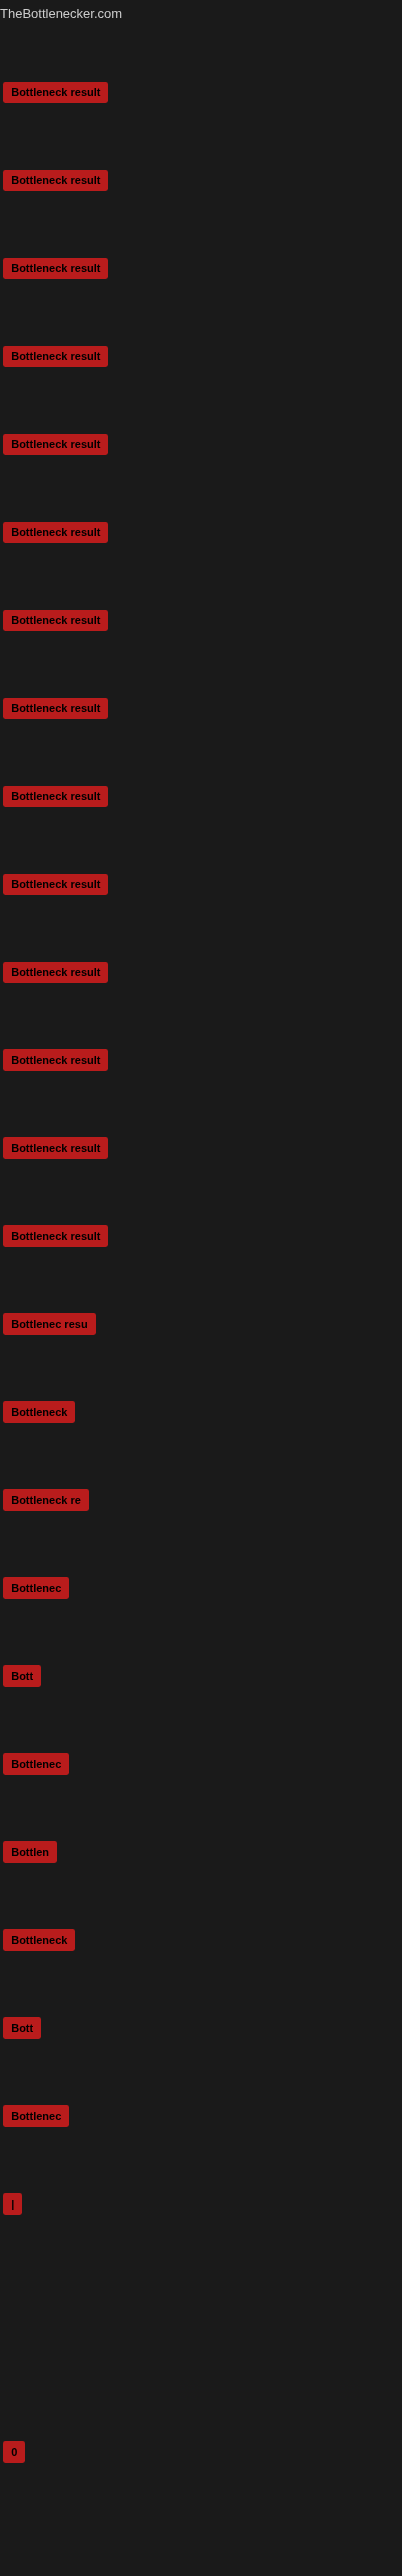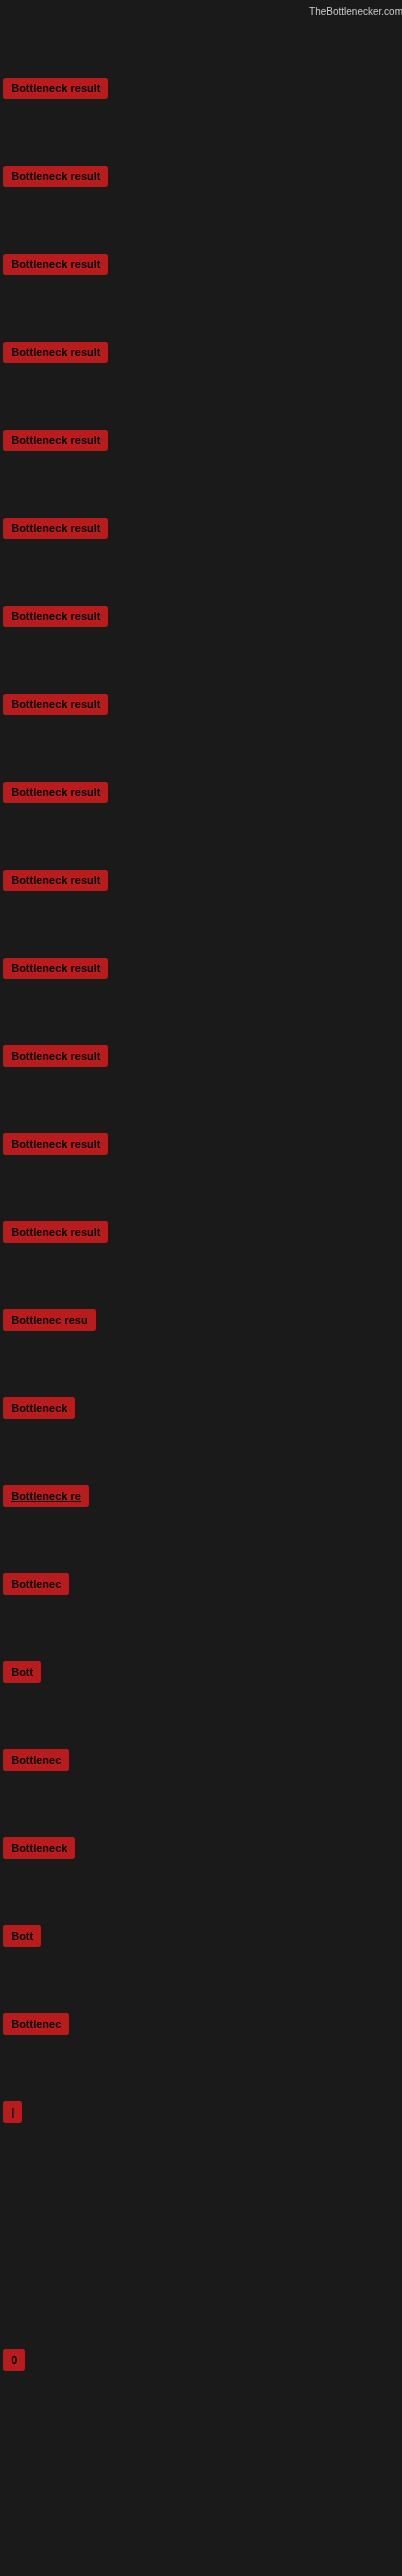--- a/index.html
+++ b/index.html
@@ -10,23 +10,23 @@
 
     body {
       background-color: #1a1a1a;
       width: 403px;
       min-height: 2576px;
       font-family: Arial, sans-serif;
       position: relative;
     }
 
     .site-title {
-      text-align: right;
+      text-align: left;
       color: #cccccc;
-      font-size: 10px;
+      font-size: 13px;
       padding: 6.4px 0 9.7px 0;
       background-color: #1a1a1a;
     }
 
     .bottleneck-item {
       margin-bottom: 0;
       padding: 6.4px 0 16px 0;
     }
 
     .bottleneck-badge {
@@ -61,24 +61,25 @@
     <div class="bottleneck-item"><span class="bottleneck-badge" style="max-width: 129px;">Bottleneck result</span></div>
     <div class="bottleneck-item"><span class="bottleneck-badge" style="max-width: 129px;">Bottleneck result</span></div>
     <div class="bottleneck-item"><span class="bottleneck-badge" style="max-width: 129px;">Bottleneck result</span></div>
     <div class="bottleneck-item"><span class="bottleneck-badge" style="max-width: 129px;">Bottleneck result</span></div>
     <div class="bottleneck-item"><span class="bottleneck-badge" style="max-width: 129px;">Bottleneck result</span></div>
     <div class="bottleneck-item"><span class="bottleneck-badge" style="max-width: 129px;">Bottleneck result</span></div>
     <div class="bottleneck-item"><span class="bottleneck-badge" style="max-width: 129px;">Bottleneck result</span></div>
     <div class="bottleneck-item"><span class="bottleneck-badge" style="max-width: 129px;">Bottleneck result</span></div>
     <div class="bottleneck-item"><span class="bottleneck-badge" style="max-width: 113px;">Bottlenec resu</span></div>
     <div class="bottleneck-item"><span class="bottleneck-badge" style="max-width: 89px;">Bottleneck</span></div>
-    <div class="bottleneck-item"><span class="bottleneck-badge" style="max-width: 101px; text-decoration: underline;">Bottleneck re</span></div>
+    <div class="bottleneck-item"><span class="bottleneck-badge" style="max-width: 101px;">Bottleneck re</span></div>
     <div class="bottleneck-item"><span class="bottleneck-badge" style="max-width: 81px;">Bottlenec</span></div>
     <div class="bottleneck-item"><span class="bottleneck-badge" style="max-width: 56px;">Bott</span></div>
     <div class="bottleneck-item"><span class="bottleneck-badge" style="max-width: 81px;">Bottlenec</span></div>
+    <div class="bottleneck-item"><span class="bottleneck-badge" style="max-width: 72px;">Bottlen</span></div>
     <div class="bottleneck-item"><span class="bottleneck-badge" style="max-width: 89px;">Bottleneck</span></div>
     <div class="bottleneck-item"><span class="bottleneck-badge" style="max-width: 56px;">Bott</span></div>
     <div class="bottleneck-item"><span class="bottleneck-badge" style="max-width: 81px;">Bottlenec</span></div>
     <div class="bottleneck-item"><span class="bottleneck-badge" style="max-width: 24px;">|</span></div>
     <div class="bottleneck-item" style="min-height: 32px;"></div>
     <div class="bottleneck-item" style="min-height: 32px;"></div>
     <div class="bottleneck-item" style="min-height: 32px;"></div>
     <div class="bottleneck-item" style="min-height: 32px;"></div>
     <div class="bottleneck-item" style="min-height: 32px;"></div>
     <div class="bottleneck-item"><span class="bottleneck-badge" style="max-width: 28px;">0</span></div>

